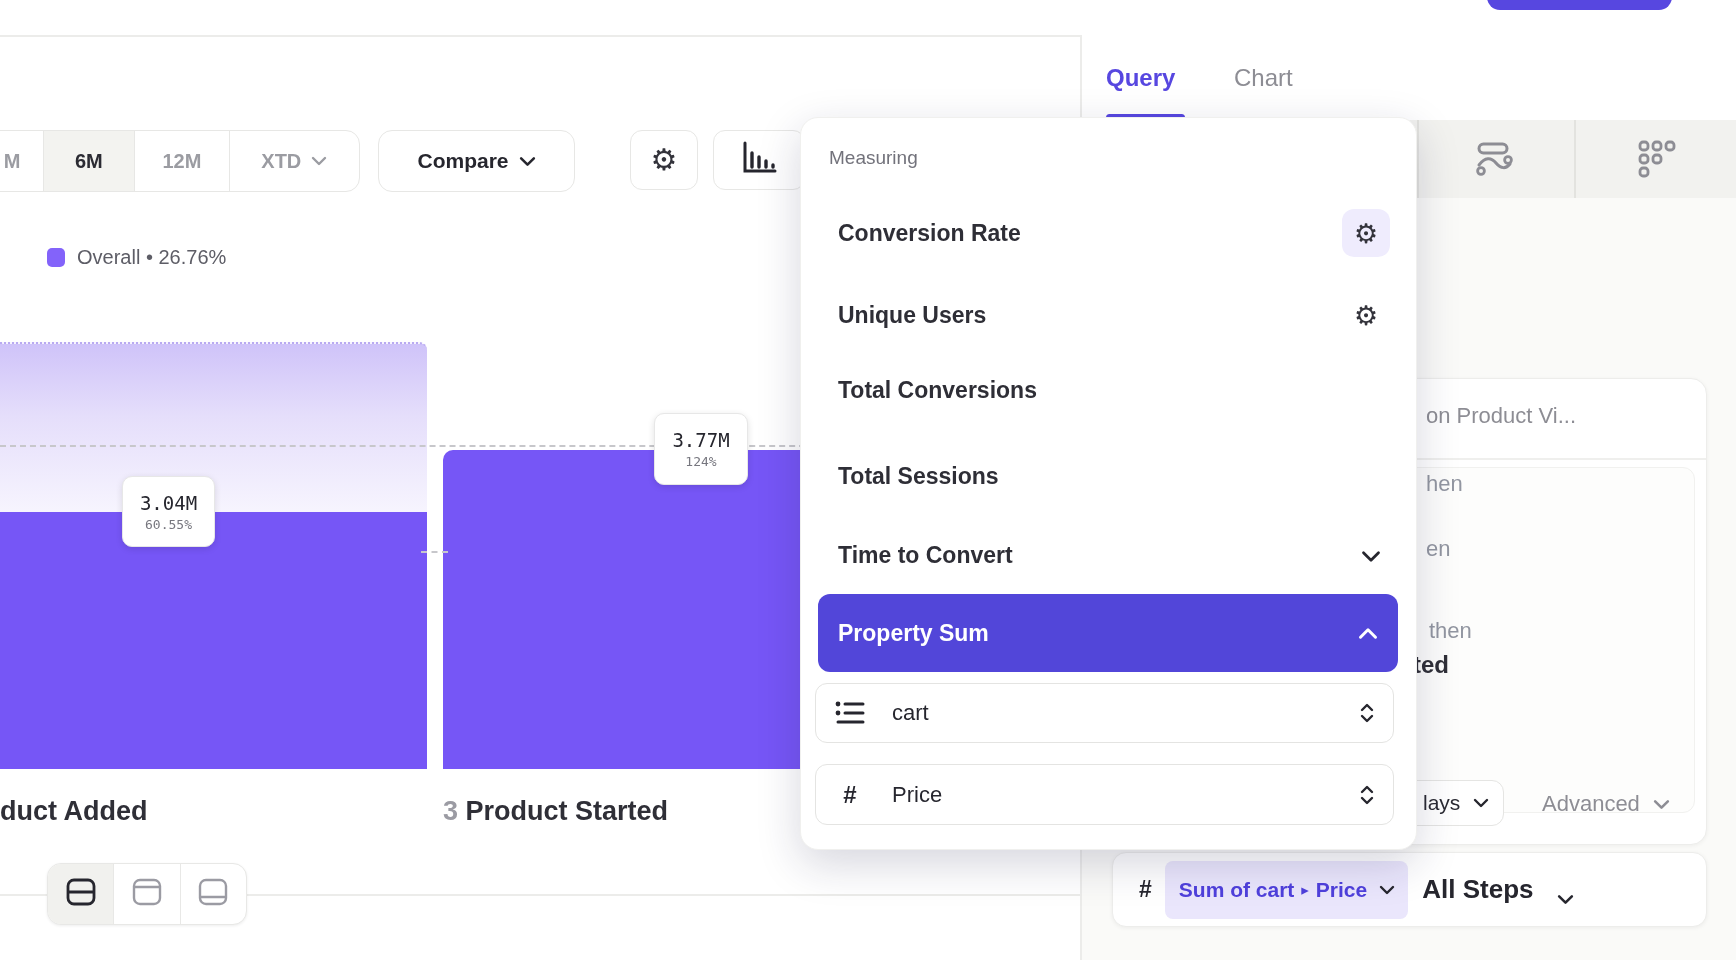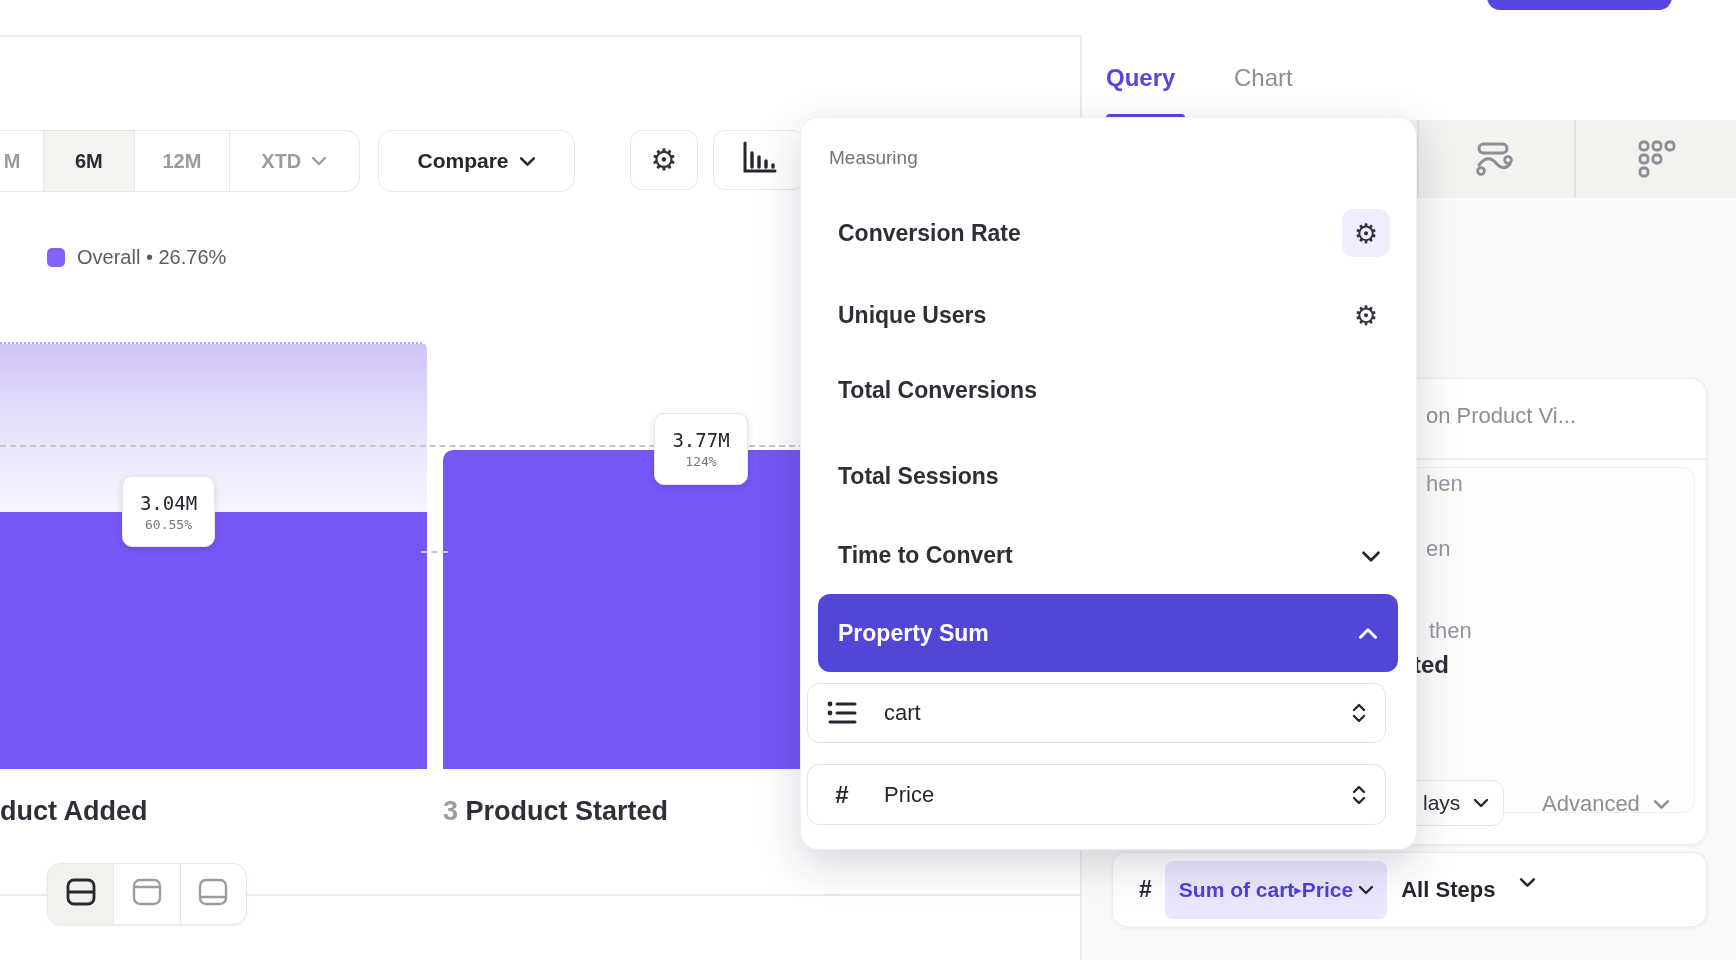--- a/index.html
+++ b/index.html
@@ -87,40 +87,40 @@
             background:#fff;display:flex;align-items:center;padding-left:26px;gap:13px;box-sizing:border-box;
             font-size:21px;font-weight:500;color:#2b2b33;}
   .advanced{left:1542px;top:791px;height:26px;display:flex;align-items:center;gap:13px;
             font-size:22px;color:#8d8d94;}
 
   .measure-card{left:1112px;top:852px;width:595px;height:75px;background:#fff;border:1.5px solid #ededeb;
                 border-radius:14px;box-shadow:0 1px 4px rgba(0,0,0,.06);display:flex;align-items:center;
                 padding-left:26px;box-sizing:border-box;}
   .hash{font-size:23px;font-weight:700;color:#26262e;}
   .chip{margin-left:13px;height:58px;border-radius:8px;background:#eae6fc;display:flex;align-items:center;
-        padding:0 13px 0 14px;}
+        padding:0 13px 0 14px;gap:7px;}
   .chip-text{font-size:21px;font-weight:700;color:#4F40DC;white-space:nowrap;}
   .chip-arrow{font-family:"DejaVu Sans",sans-serif;font-size:15px;color:#4F40DC;}
-  .all-steps{margin-left:14px;font-size:22px;font-weight:700;color:#26262e;display:flex;align-items:flex-start;gap:24px;}
+  .all-steps{margin-left:14px;font-size:26px;font-weight:700;color:#26262e;display:flex;align-items:flex-end;gap:24px;}
 
   
   .dropdown{left:800px;top:117px;width:617px;height:733px;background:#fff;border:1px solid #f0f0ee;
             border-radius:18px;box-shadow:0 14px 44px rgba(30,25,70,.18);z-index:50;box-sizing:border-box;}
   .dd-title{position:absolute;left:28px;top:29px;font-size:19px;font-weight:500;color:#72727b;}
   .dd-item{position:absolute;left:17px;width:580px;height:40px;display:flex;align-items:center;
            padding-left:20px;font-size:23px;font-weight:700;color:#2e2e36;box-sizing:border-box;}
   .dd-gear-wrap{position:absolute;left:541px;width:48px;height:48px;border-radius:12px;
                 display:flex;align-items:center;justify-content:center;}
   .dd-gear-wrap.hl{background:#efecfd;}
   .dd-gear{font-family:"DejaVu Sans",sans-serif;font-size:27px;color:#33333b;line-height:1;}
   .dd-chevron{position:absolute;left:560px;}
   .dd-selected{position:absolute;left:17px;top:476px;width:580px;height:78px;background:#5246D9;border-radius:12px;
                display:flex;align-items:center;justify-content:space-between;padding:12px 20px;box-sizing:border-box;}
   .dd-selected .lbl{font-size:23px;font-weight:700;color:#ffffff;}
-  .dd-select{position:absolute;left:6px;width:579px;border:1.5px solid #e4e4e2;border-radius:12px;
+  .dd-select{position:absolute;left:14px;width:579px;border:1.5px solid #e4e4e2;border-radius:12px;
              display:flex;align-items:center;padding:0 18px 0 18px;box-sizing:border-box;background:#fff;}
   .dd-select .val{margin-left:26px;font-size:22px;font-weight:500;color:#26262e;flex:1;}
   .sel-cart{top:565px;height:60px;}
   .sel-price{top:646px;height:61px;}
   .hash-icon{font-size:24px;font-weight:700;color:#26262e;width:32px;text-align:center;}
 </style>
 </head>
 <body>
 
 <div class="stage">

